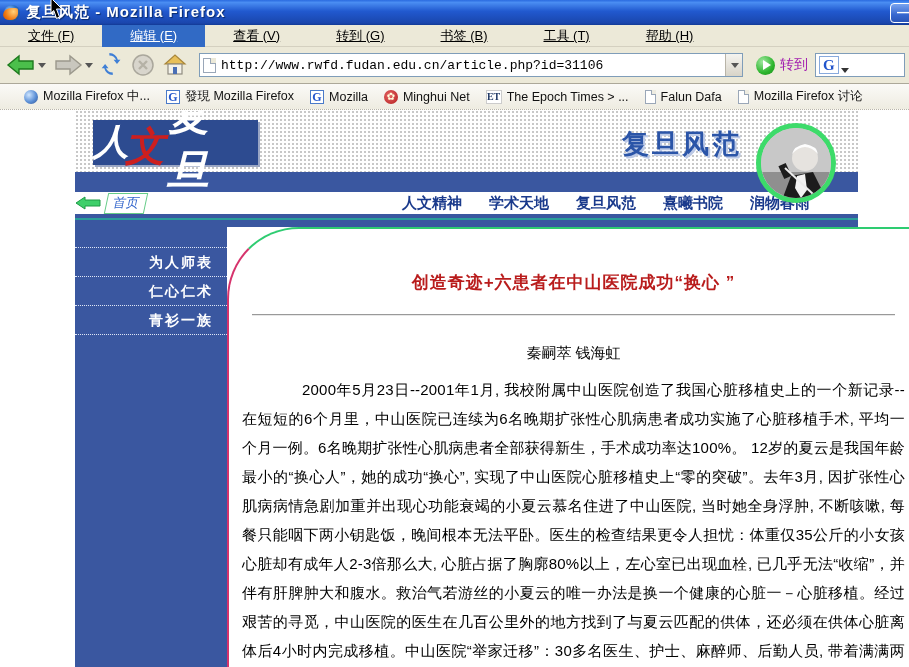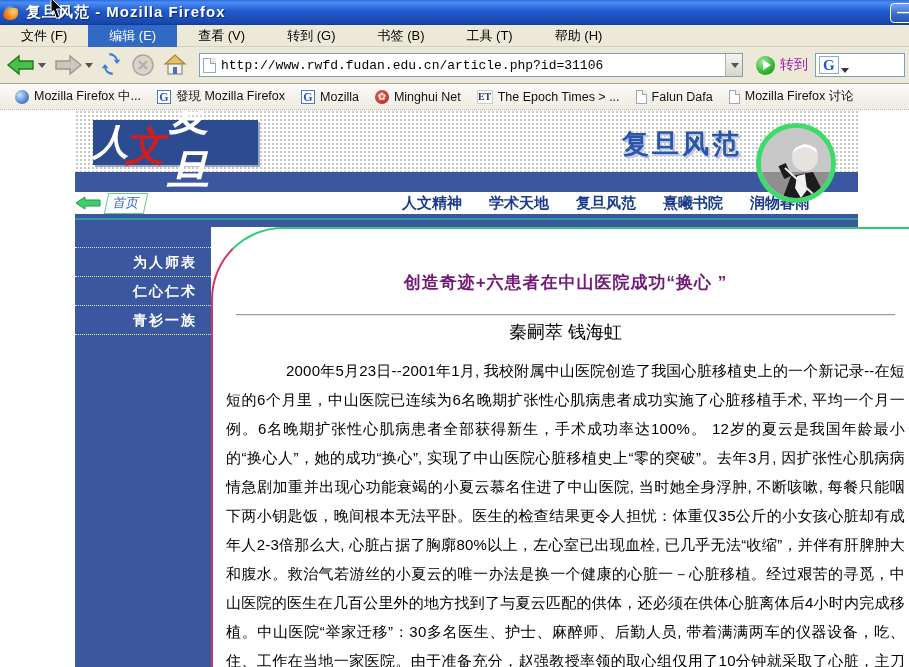--- a/index.html
+++ b/index.html
@@ -18,21 +18,21 @@
   .title-text { color:#fff; font-weight:bold; font-size:15px; margin-left:6px; letter-spacing:1px;
     text-shadow:1px 1px 1px #0a2a6a; white-space:nowrap; }
   .win-btn { position:absolute; right:-7px; top:3px; width:26px; height:20px; border-radius:4px;
     border:1px solid #fff; background:linear-gradient(180deg,#7aa4ef,#3767cf 60%,#2a55b8); color:#fff;
     font-weight:bold; font-size:12px; line-height:16px; text-align:center; }
   .cursor { position:absolute; left:49px; top:-2px; z-index:99; }
 
   
   .menubar { height:22px; background:#ece9d8; border-bottom:1px solid #d4d0c0;
     display:flex; align-items:center; font-size:13px; color:#000; }
-  .menu-item { padding:2px 21px; white-space:nowrap; }
+  .menu-item { padding:2px 28px; white-space:nowrap;text-decoration:underline; }
   .menu-item.active { background:#316ac5; color:#fff; }
 
   
   .navbar { height:37px; background:#ece9d8; border-bottom:1px solid #aca899;
     display:flex; align-items:center; padding:0 4px; gap:3px; }
   .tool-btn { display:flex; align-items:center; justify-content:center; height:30px; padding:0 2px; }
   .drop-caret { width:0; height:0; border-left:4px solid transparent; border-right:4px solid transparent;
     border-top:5px solid #555; margin-left:2px; }
   .urlbar { flex:1; height:24px; background:#fff; border:1px solid #7f9db9; margin:0 6px;
     display:flex; align-items:center; padding-left:3px; }
@@ -52,21 +52,21 @@
   .gsearch { width:90px; height:24px; background:#fff; border:1px solid #7f9db9;
     display:flex; align-items:center; padding:0 3px; gap:2px; }
   .g-logo { font-family:"Liberation Serif",serif; font-weight:bold; font-size:15px; color:#2255cc;
     border:1px solid #88aadd; padding:0 3px; line-height:16px; }
   .g-caret { width:0; height:0; border-left:4px solid transparent; border-right:4px solid transparent;
     border-top:5px solid #333; align-self:flex-end; margin-bottom:3px; }
   .g-input { flex:1; border:none; outline:none; width:30px; background:transparent; }
 
   
   .bookmarks { height:26px; background:linear-gradient(180deg,#fbfaf7,#eeece1);
-    border-bottom:1px dotted #b9b5a9; display:flex; align-items:center; padding:0 15px; gap:16px;
+    border-bottom:1px dotted #b9b5a9; display:flex; align-items:center; padding:0 24px; gap:16px;
     font-size:12.5px; color:#111; white-space:nowrap; }
   .bm { display:flex; align-items:center; gap:5px; }
   .globe-ic { width:14px; height:14px; border-radius:50%;
     background:radial-gradient(circle at 35% 35%,#cfe6ff,#5b8fd6 55%,#2c4f8f); }
   .gbox-ic { width:14px; height:14px; background:#fff; border:1px solid #4a7ac9; color:#2255cc;
     font-family:"Liberation Serif",serif; font-weight:bold; font-size:12px; line-height:12px; text-align:center; }
   .mh-ic { width:14px; height:14px; border-radius:50%; background:radial-gradient(circle at 40% 40%,#e86a6a,#b01818);
     color:#ffd; font-size:10px; line-height:14px; text-align:center; }
   .et-ic { width:16px; height:14px; background:#fff; border:1px solid #ccc; color:#223a66;
     font-family:Liberation Serif, serif; font-weight:bold; font-size:10px; line-height:12px; text-align:center; }
@@ -93,29 +93,29 @@
   .home-label { color:#3366cc; font-size:13px; border:1px solid #66cc88; padding:0 6px 1px 6px;
     transform:skewX(-12deg); }
   .nav-links { margin-left:auto; margin-right:48px; display:flex; gap:27px; }
   .nav-link { font-size:15px; font-weight:bold; color:#1a3a8c; white-space:nowrap; }
   .band2 { height:13px; background:#3a57a0; position:relative; }
   .band2::after { content:""; position:absolute; left:0; right:0; top:4px; height:2px; background:#2a9d9a; }
   .photo { position:absolute; right:22px; top:13px; width:80px; height:80px; border-radius:50%;
     border:5px solid #3ddb6a; overflow:hidden; z-index:6; background:#cfcfcf; }
 
   .content { display:flex; margin-left:75px; height:440px; }
-  .sidebar { width:136px; background:#3a57a0; padding-top:20px; flex:0 0 auto; }
+  .sidebar { width:152px; background:#3a57a0; padding-top:20px; flex:0 0 auto; }
   .side-item { height:29px; line-height:28px; text-align:right; padding-right:14px; color:#fff;
     font-weight:bold; font-size:14px; border-top:1px dotted #dfe6f6; letter-spacing:2px; }
   .side-cap { border-top:1px dotted #dfe6f6; height:1px; }
   .main { flex:1; background:#fff; border-top:2px solid #2ecc71; border-left:2px solid #d6336c;
     border-top-left-radius:72px; padding:0 4px 8px 13px; overflow:hidden; }
-  .article-title { margin-top:42px; text-align:center; font-size:17px; font-weight:bold; color:#701a75; letter-spacing:1px; }
+  .article-title { margin-top:42px; text-align:center; font-size:17px; font-weight:bold; color:#b91c1c; letter-spacing:1px; }
   .rule { margin:20px auto 0 auto; width:97%; border-top:1px solid #999; border-bottom:1px solid #e8e8e8; height:2px; }
-  .authors { text-align:center; margin-top:4px; font-size:18px; color:#000; }
+  .authors { text-align:center; margin-top:28px; font-size:15px; color:#000; }
   .body-text { margin-top:12px; font-size:15px; line-height:29px; color:#000; text-align:justify;
     text-indent:4em; letter-spacing:0.2px; }
 </style>
 </head>
 <body>
 
 <div class="window">
 
   <div class="titlebar">
     <span class="fx-icon"></span>

